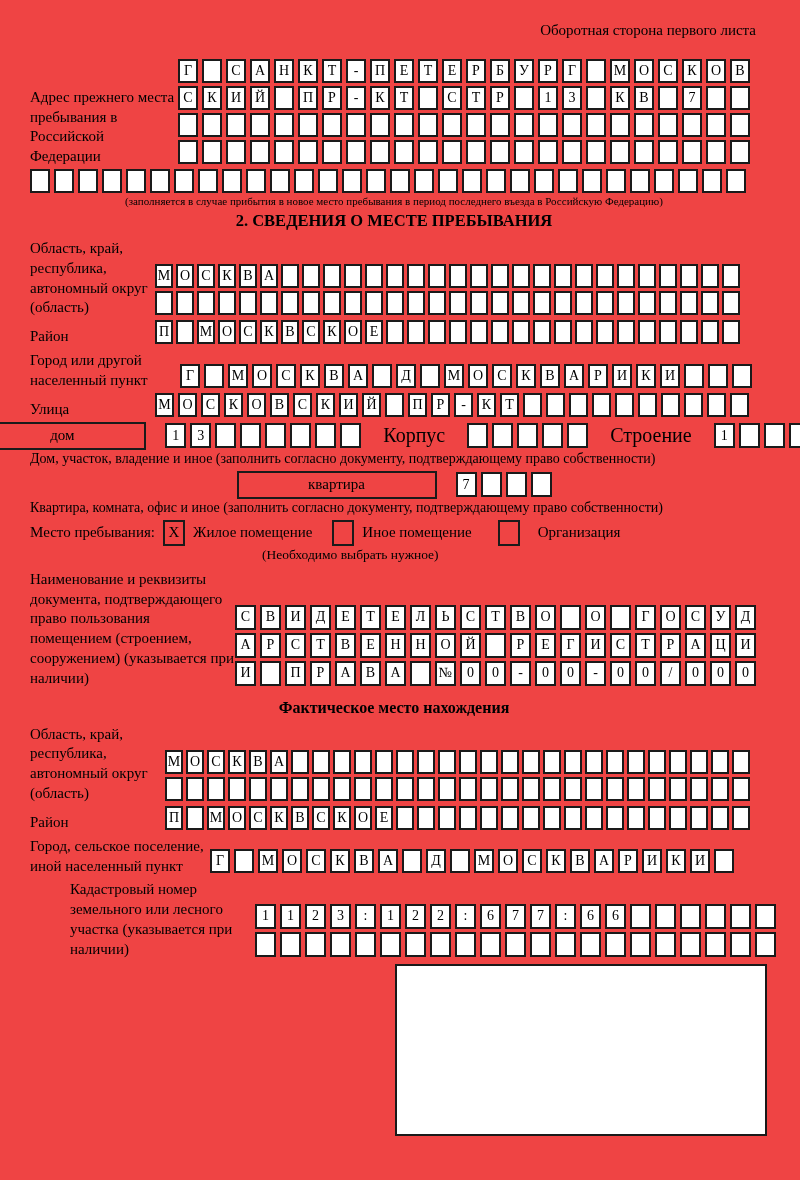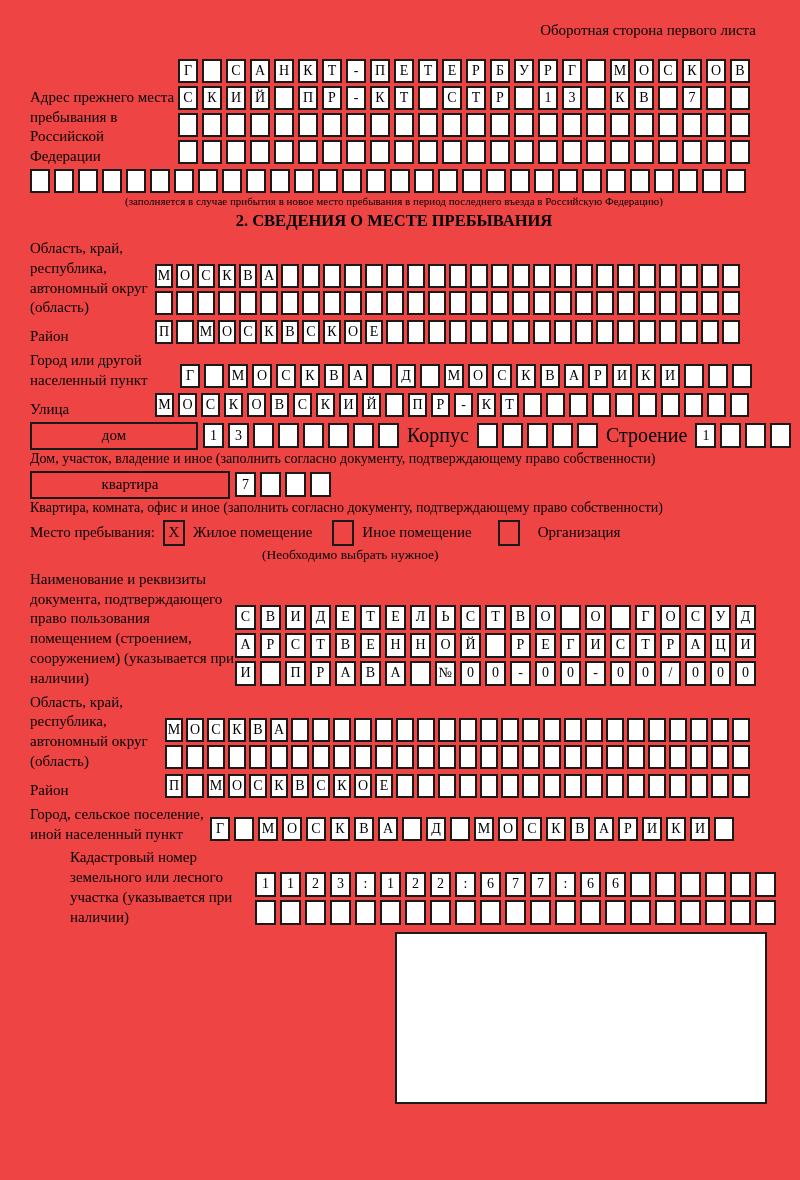--- a/index.html
+++ b/index.html
@@ -22,21 +22,21 @@
     display:flex;align-items:center;justify-content:center;
     font-size:14px;line-height:1;
   }
   .bw20 .box{width:20px;height:24px;}
   .bw18 .box{width:18px;height:24px;}
   .bw19 .box{width:19px;height:24px;}
   .bw21 .box{width:21px;height:25px;}
   .full-row{margin:2px 0 2px 0;}
   .note{font-size:11px;text-align:center;margin:1px 0 4px 0;}
   .h2{font-size:16.5px;font-weight:bold;text-align:center;margin:4px 0 6px 0;}
-  .dom-row{display:flex;align-items:center;gap:5px;margin:2px 0 1px 0;}
+  .dom-row{display:flex;align-items:center;gap:19px;margin:2px 0 1px 0;justify-content:center;}
   .named-rect{
     box-sizing:border-box;border:2px solid #1a1a1a;height:28px;
     display:flex;align-items:center;justify-content:center;font-size:15px;flex:none;
   }
   .nr-dom{width:168px;} .nr-kv{width:200px;}
   .inline-label{font-size:20px;flex:none;padding:0 3px;}
   .cap{font-size:14px;margin:1px 0 4px 0;}
   .mesto-row{display:flex;align-items:center;gap:8px;margin:4px 0 1px 0;font-size:15px;}
   .checkbox{
     flex:none;box-sizing:border-box;width:22px;height:26px;border:2px solid #1a1a1a;
@@ -483,20 +483,21 @@
           <div class="box">0</div>
           <div class="box">0</div>
           <div class="box">/</div>
           <div class="box">0</div>
           <div class="box">0</div>
           <div class="box">0</div>
         </div>
     </div>
   </div>
 
+  <div class="fact-title">Фактическое место нахождения</div>
 
   <div class="frow">
     <div class="flabel w135">Область, край, республика, автономный округ (область)</div>
     <div class="rows">
       <div class="box-row bw18 g3">
           <div class="box">М</div>
           <div class="box">О</div>
           <div class="box">С</div>
           <div class="box">К</div>
           <div class="box">В</div>

